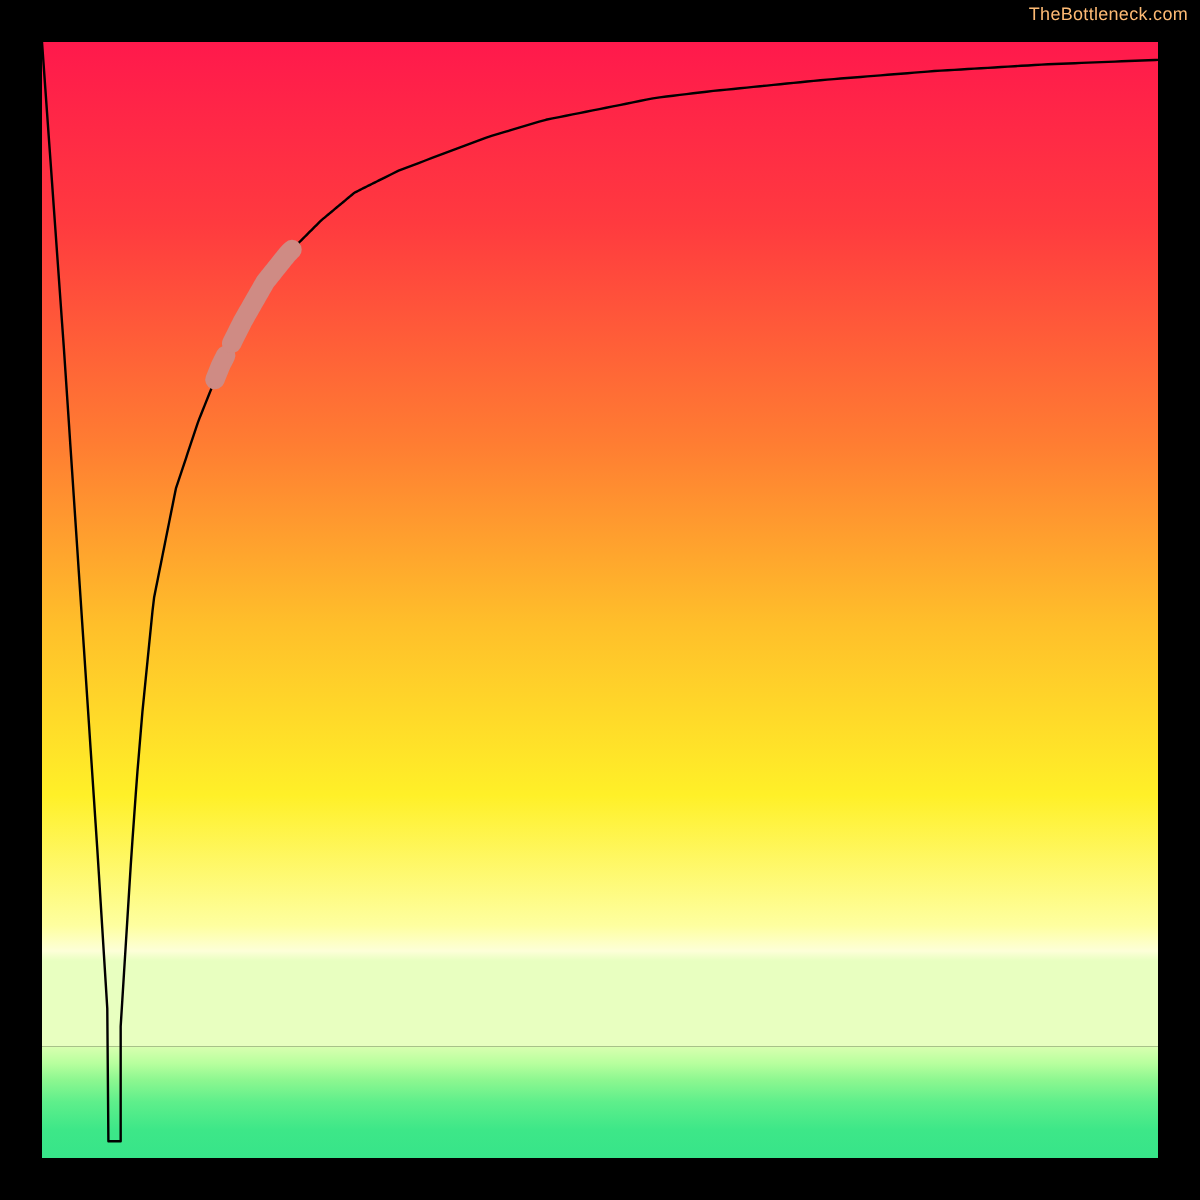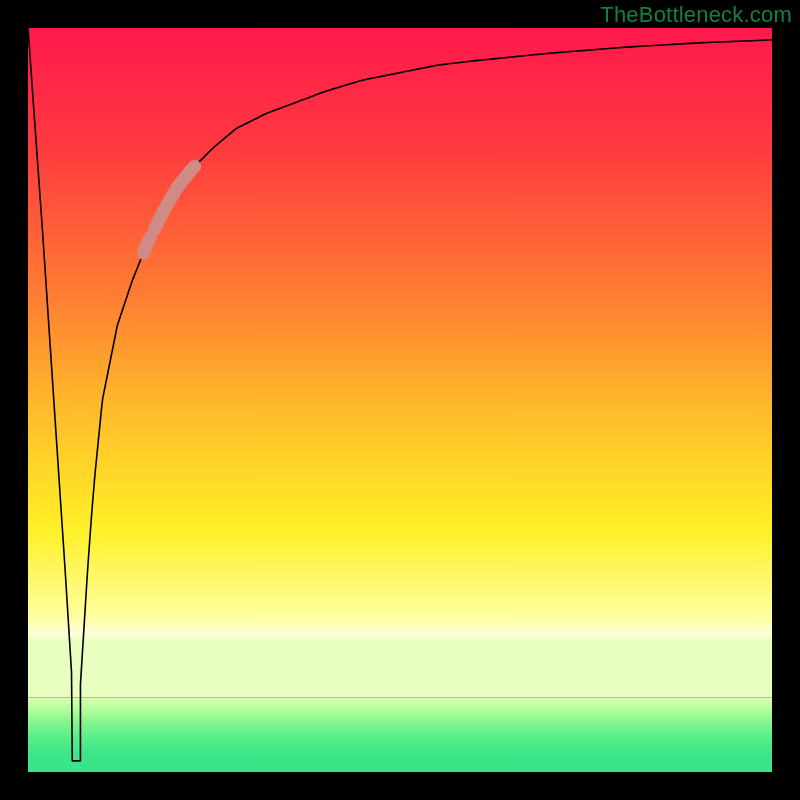--- a/index.html
+++ b/index.html
@@ -13,22 +13,22 @@
   .outer {
     width: 800px;
     height: 800px;
     background: #000;
     position: relative;
   }
   .attribution {
     position: absolute;
     top: 2px;
     right: 8px;
-    color: #15803d;
-    font-size: 22px;
+    color: #fdba74;
+    font-size: 12px;
     font-weight: 500;
     letter-spacing: 0.2px;
   }
   .plot-wrap {
     position: absolute;
     left: 28px;
     top: 28px;
     width: 744px;
     height: 744px;
   }

